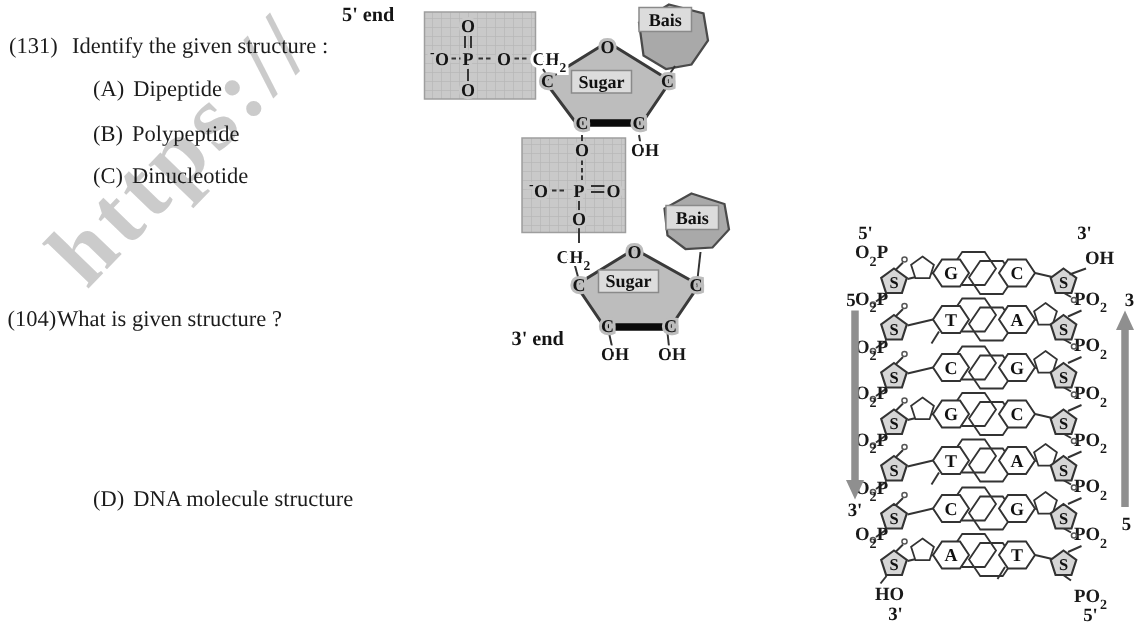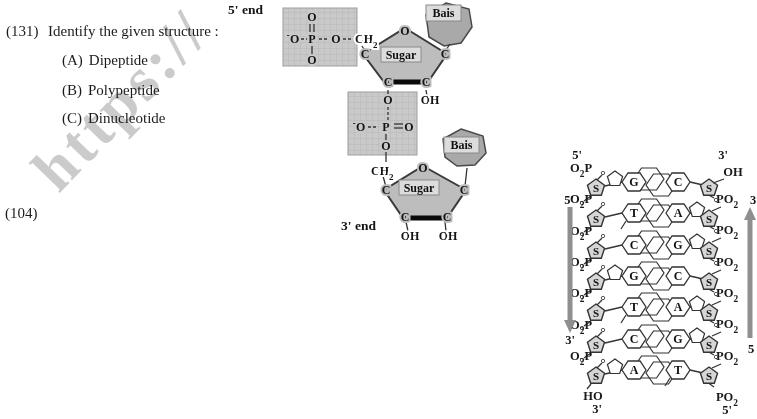--- a/index.html
+++ b/index.html
@@ -36,20 +36,22 @@
   <div class="qblock" style="left:6px;top:23px;width:320px;height:140px">
     <span class="qnum">(131)</span>
     <span class="qtitle" style="left:42px">Identify the given structure :</span>
     <div class="opt" style="left:56px;top:29px"><span class="olet">(A)</span><span>Dipeptide</span></div>
     <div class="opt" style="left:56px;top:59px"><span class="olet">(B)</span><span>Polypeptide</span></div>
     <div class="opt" style="left:56px;top:87px"><span class="olet">(C)</span><span>Dinucleotide</span></div>
   </div>
 
   <div class="qblock" style="left:5px;top:205px;width:320px;height:145px">
     <span class="qnum">(104)</span>
+    <span class="qtitle" style="left:33px">What is given structure ?</span>
+    <div class="opt" style="left:57px;top:120px"><span class="olet">(D)</span><span>DNA molecule structure</span></div>
   </div>
 
   <svg width="757" height="419" viewBox="0 0 757 419">
     <defs>
       <pattern id="gridp" patternUnits="userSpaceOnUse" width="6" height="6">
         <path d="M6 0H0V6" fill="none" stroke="#b7b7b7" stroke-width="1"></path>
       </pattern>
     </defs>
     <g id="dinuc">
         <rect x="283" y="8" width="74" height="58" fill="#c9c9c9"></rect>

